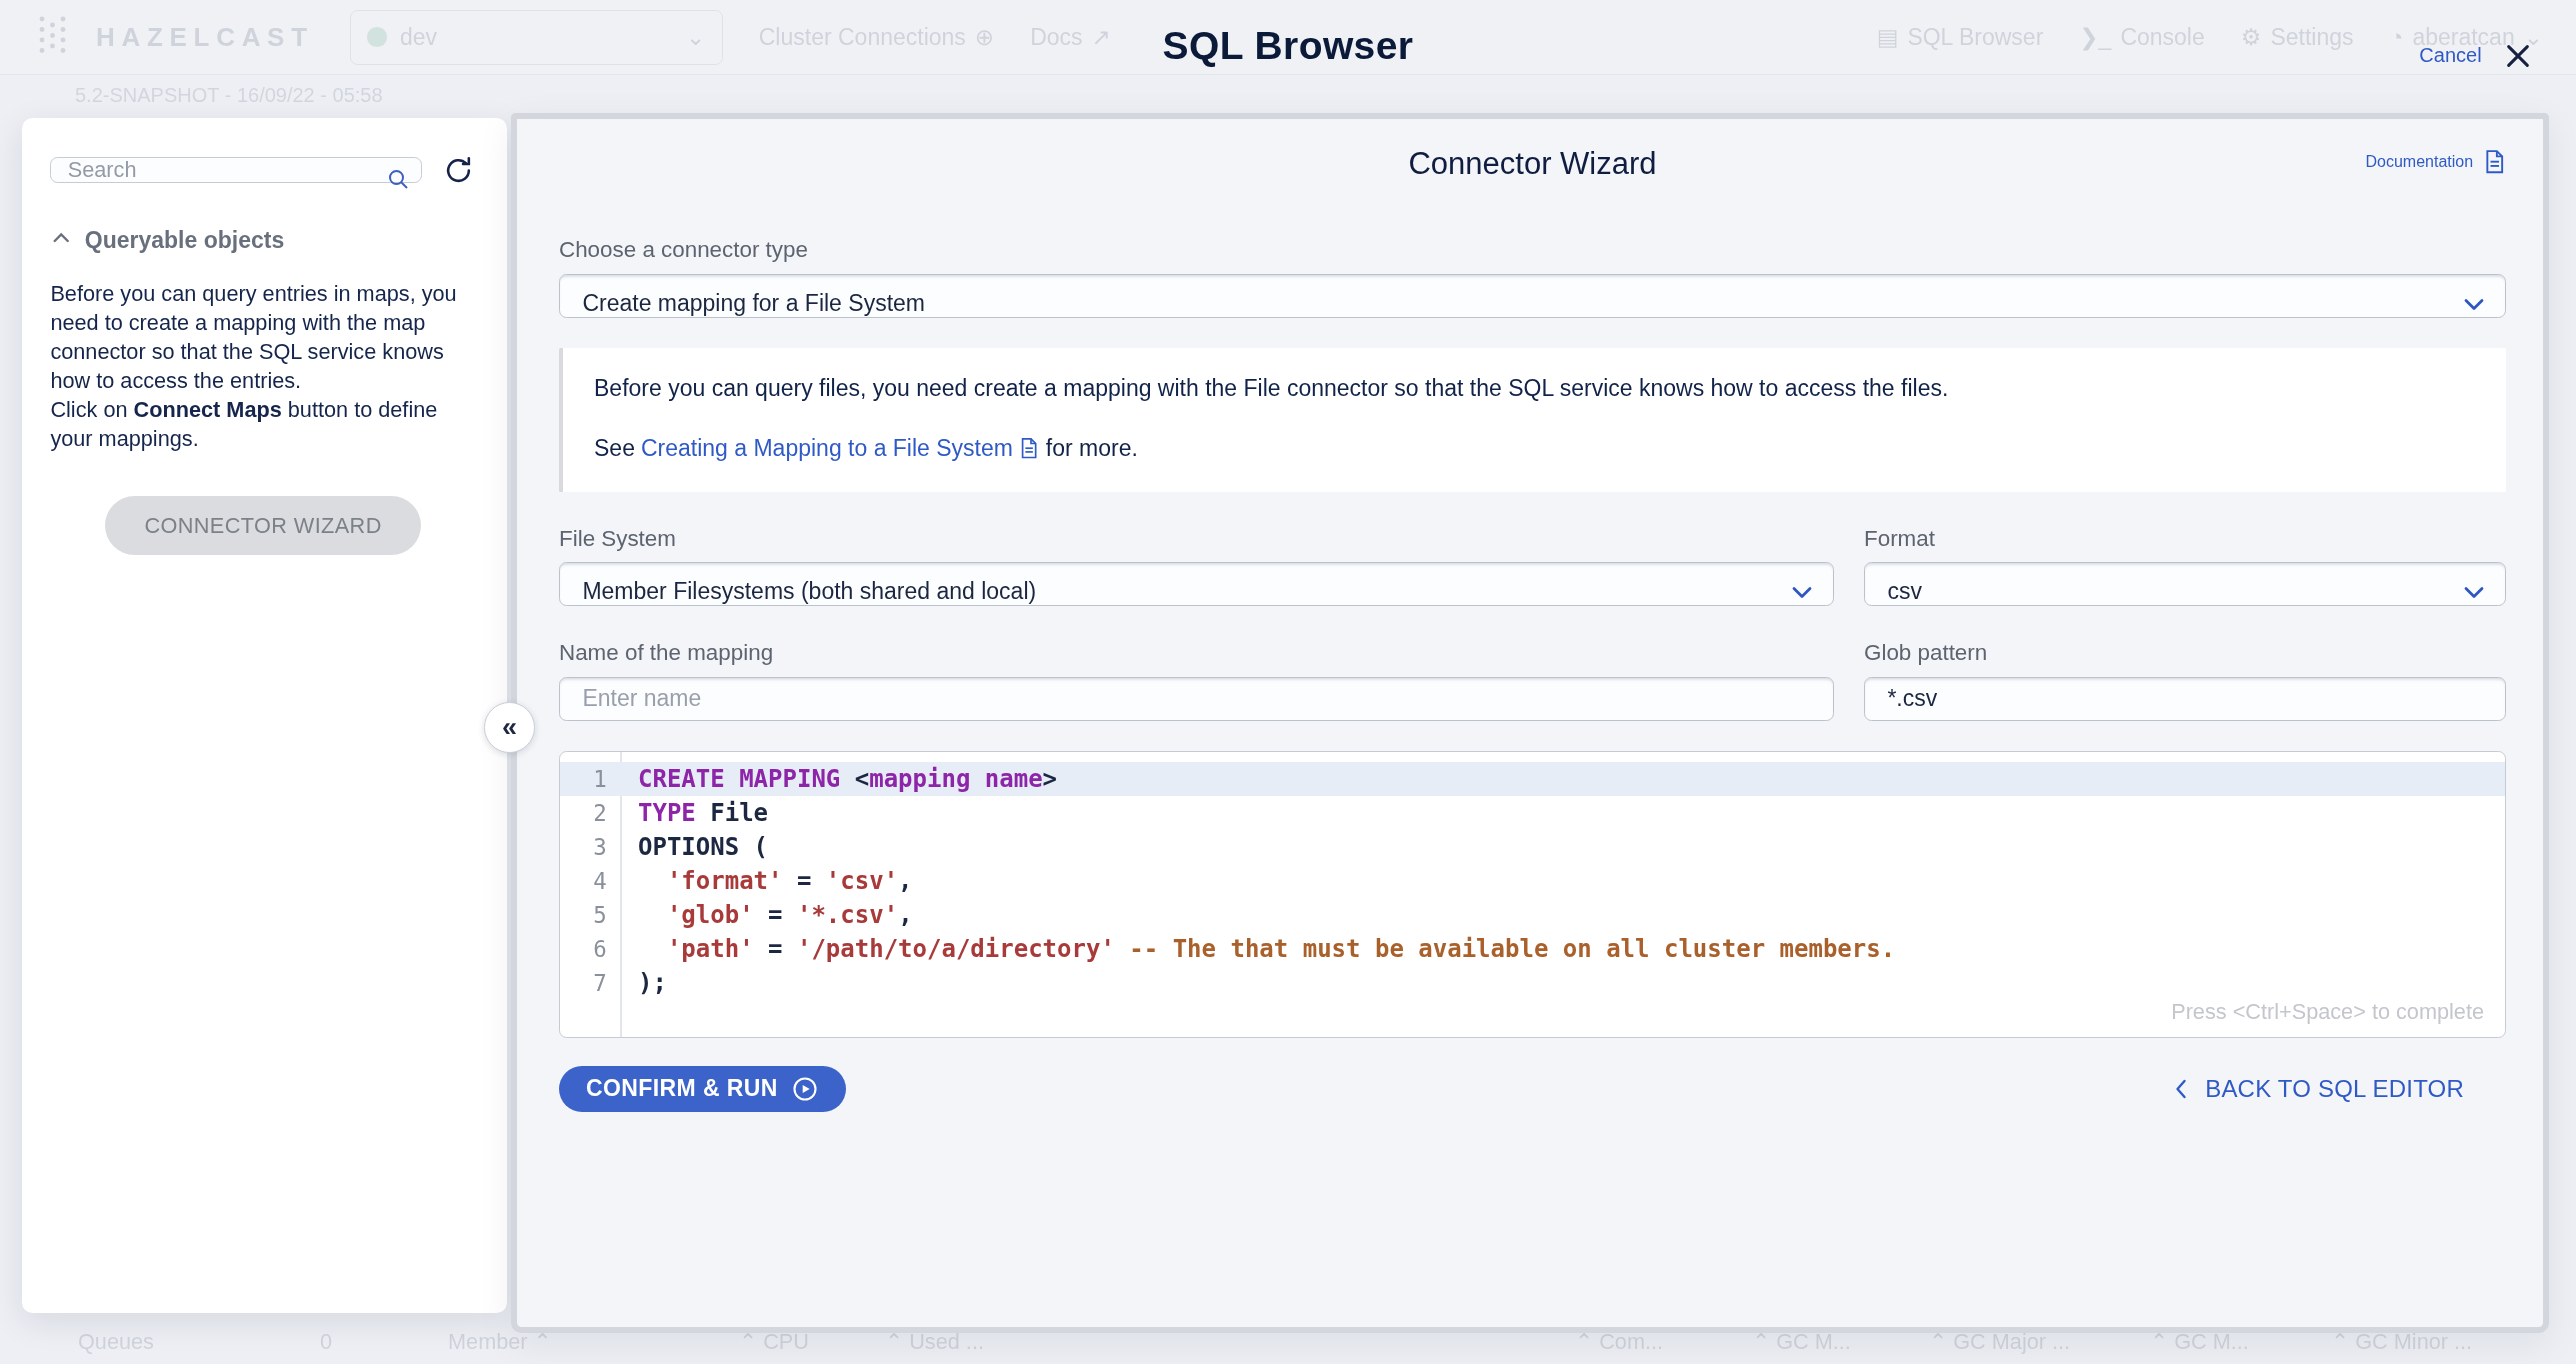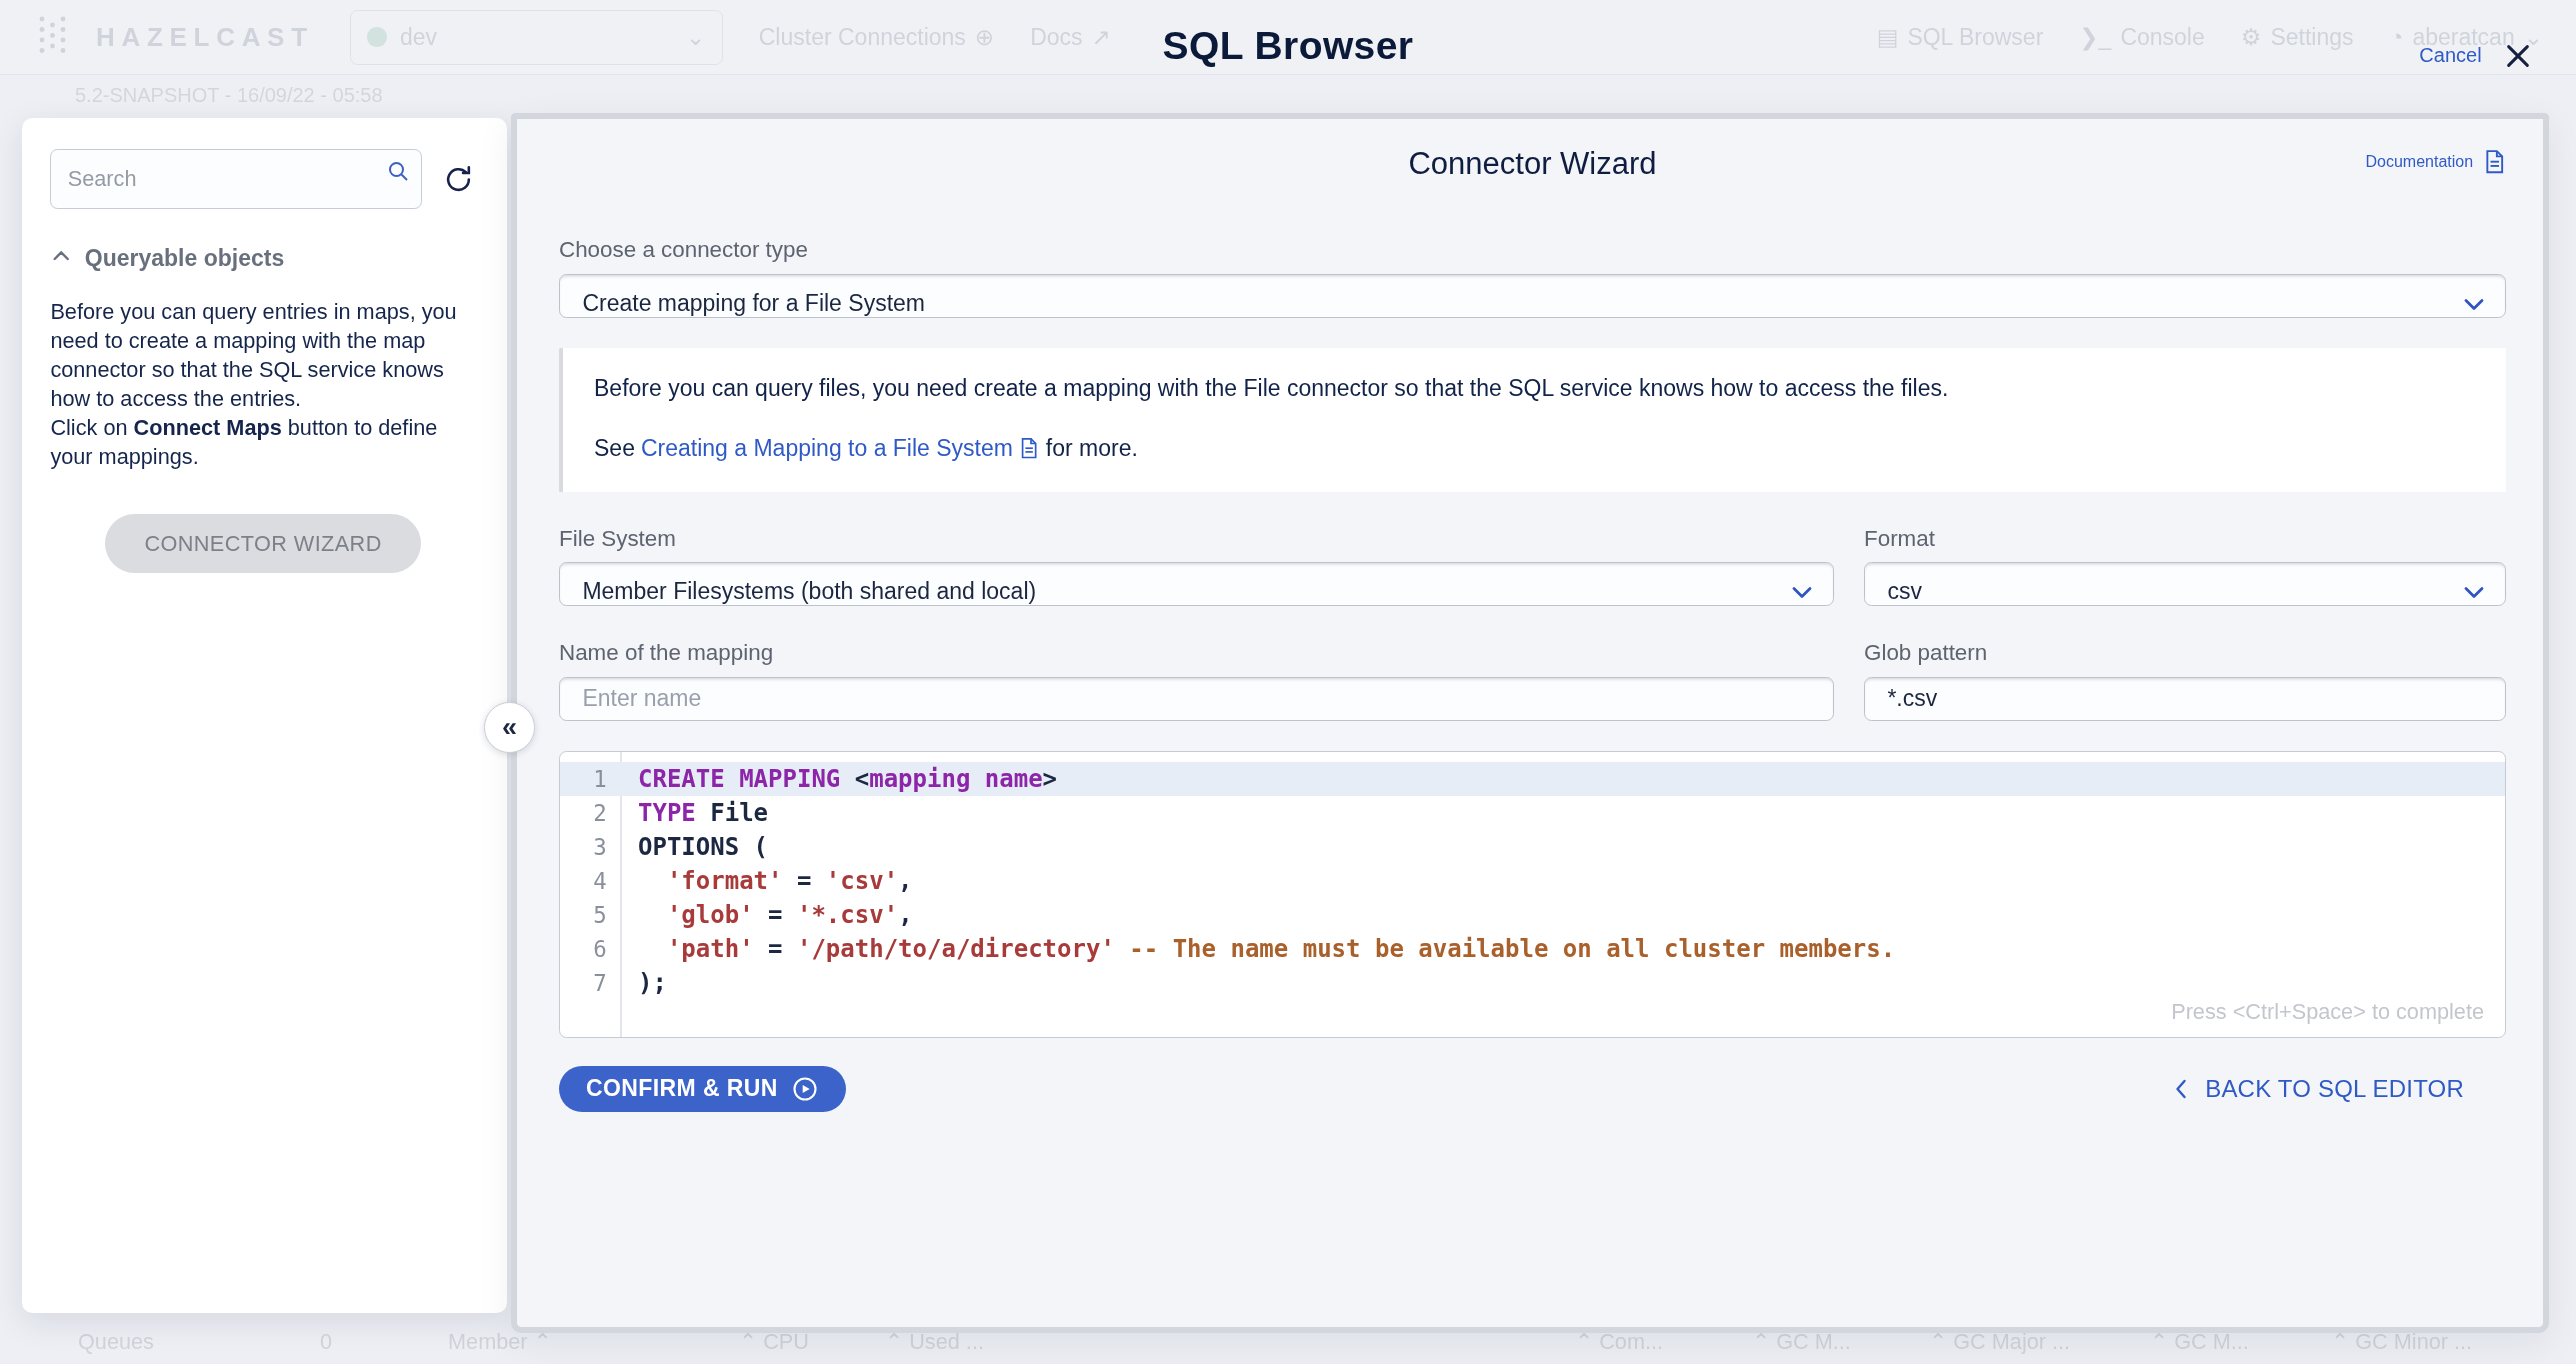--- a/index.html
+++ b/index.html
@@ -46,21 +46,21 @@
   
   .sidebar {
     position:absolute; left:22.4px; top:118px; width:485px; height:1195px;
     background:#ffffff; border-radius:10.5px;
     box-shadow:0 9px 33px rgba(18,30,60,.10);
     padding:31px 28px;
   }
   .search-row { display:flex; align-items:center; gap:15px; }
   .search-box { position:relative; flex:1; }
   .search-input {
-    width:100%; height:60px; border:1.5px solid #c6cbd4; border-radius:7.5px;
+    width:100%; height:26px; border:1.5px solid #c6cbd4; border-radius:7.5px;
     background:#fcfdfe; font-family:"Liberation Sans",sans-serif;
     font-size:21.7px; color:#1c2742; padding:0 49px 0 16.4px; outline:none;
   }
   .search-input::placeholder { color:#949aa6; }
   .search-icon { position:absolute; right:12px; top:9.7px; }
   .refresh-btn { width:42px; height:42px; display:flex; align-items:center; justify-content:center; cursor:pointer; }
   .section-head { margin-top:36px; display:flex; gap:12px; color:#68707e; font-size:23px; font-weight:700; cursor:pointer; }
   .sidebar-desc { margin-top:25.4px; font-size:21.7px; line-height:29px; color:#15254c; }
   .wizard-btn {
     margin-top:43px; margin-left:55px;
@@ -363,21 +363,21 @@
         <div class="code-row">
           <span class="ln">4</span>
           <span class="code"><span class="tok-plain">  </span><span class="tok-str">'format'</span><span class="tok-plain"> = </span><span class="tok-str">'csv'</span><span class="tok-plain">,</span></span>
         </div>
         <div class="code-row">
           <span class="ln">5</span>
           <span class="code"><span class="tok-plain">  </span><span class="tok-str">'glob'</span><span class="tok-plain"> = </span><span class="tok-str">'*.csv'</span><span class="tok-plain">,</span></span>
         </div>
         <div class="code-row">
           <span class="ln">6</span>
-          <span class="code"><span class="tok-plain">  </span><span class="tok-str">'path'</span><span class="tok-plain"> = </span><span class="tok-str">'/path/to/a/directory'</span><span class="tok-plain"> </span><span class="tok-comment">-- The name must be available on all cluster members.</span></span>
+          <span class="code"><span class="tok-plain">  </span><span class="tok-str">'path'</span><span class="tok-plain"> = </span><span class="tok-str">'/path/to/a/directory'</span><span class="tok-plain"> </span><span class="tok-comment">-- The that must be available on all cluster members.</span></span>
         </div>
         <div class="code-row">
           <span class="ln">7</span>
           <span class="code"><span class="tok-plain">);</span></span>
         </div>
       </div>
     <div class="editor-hint">Press &lt;Ctrl+Space&gt; to complete</div>
   </div>
 
   <div class="footer-row">

